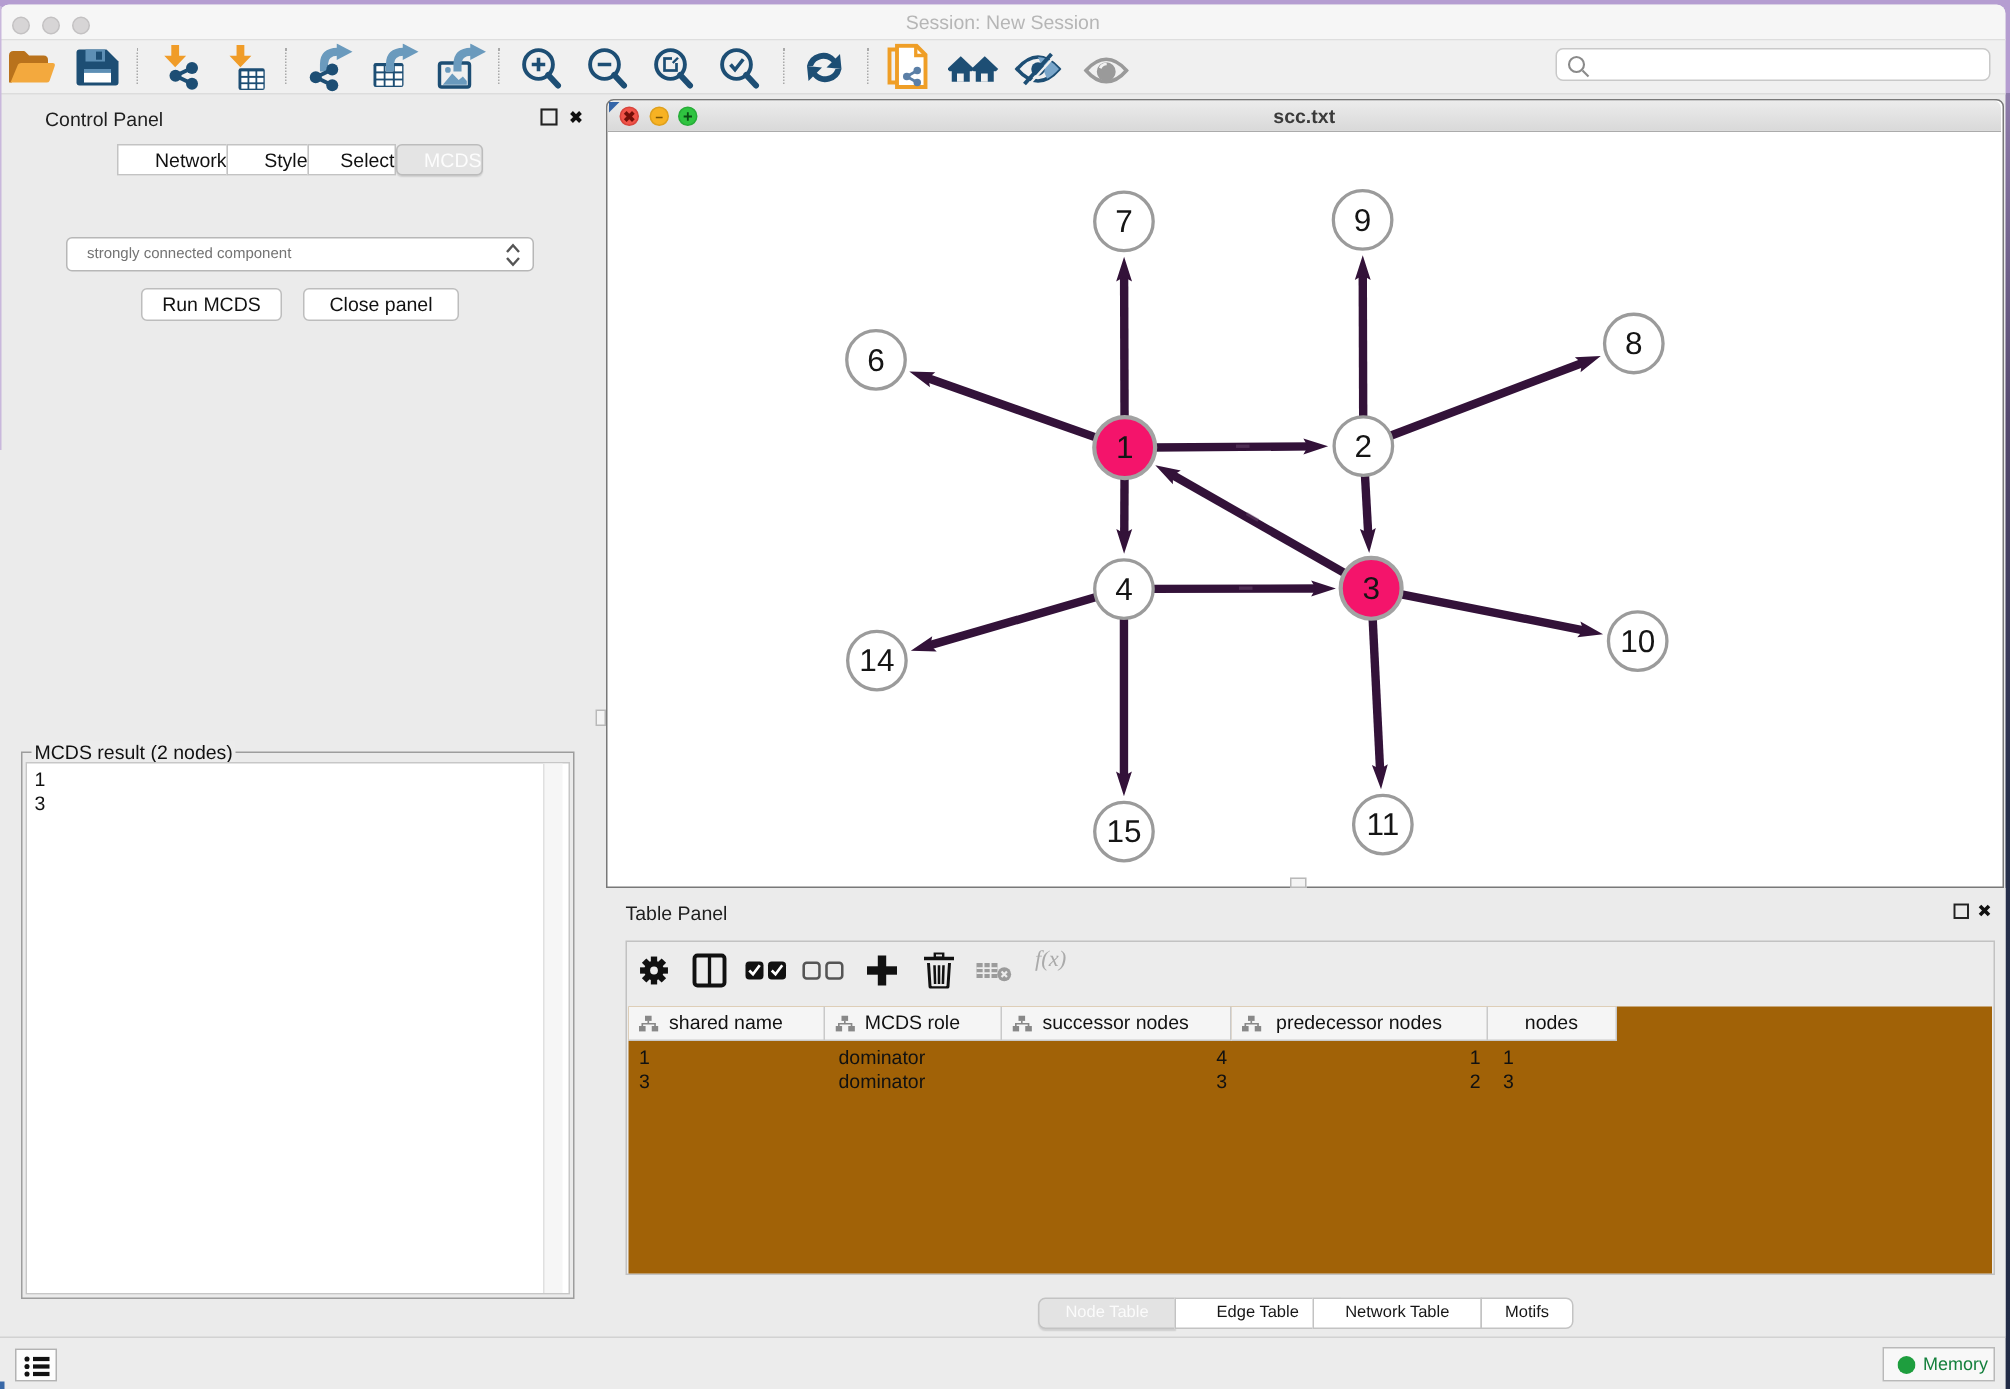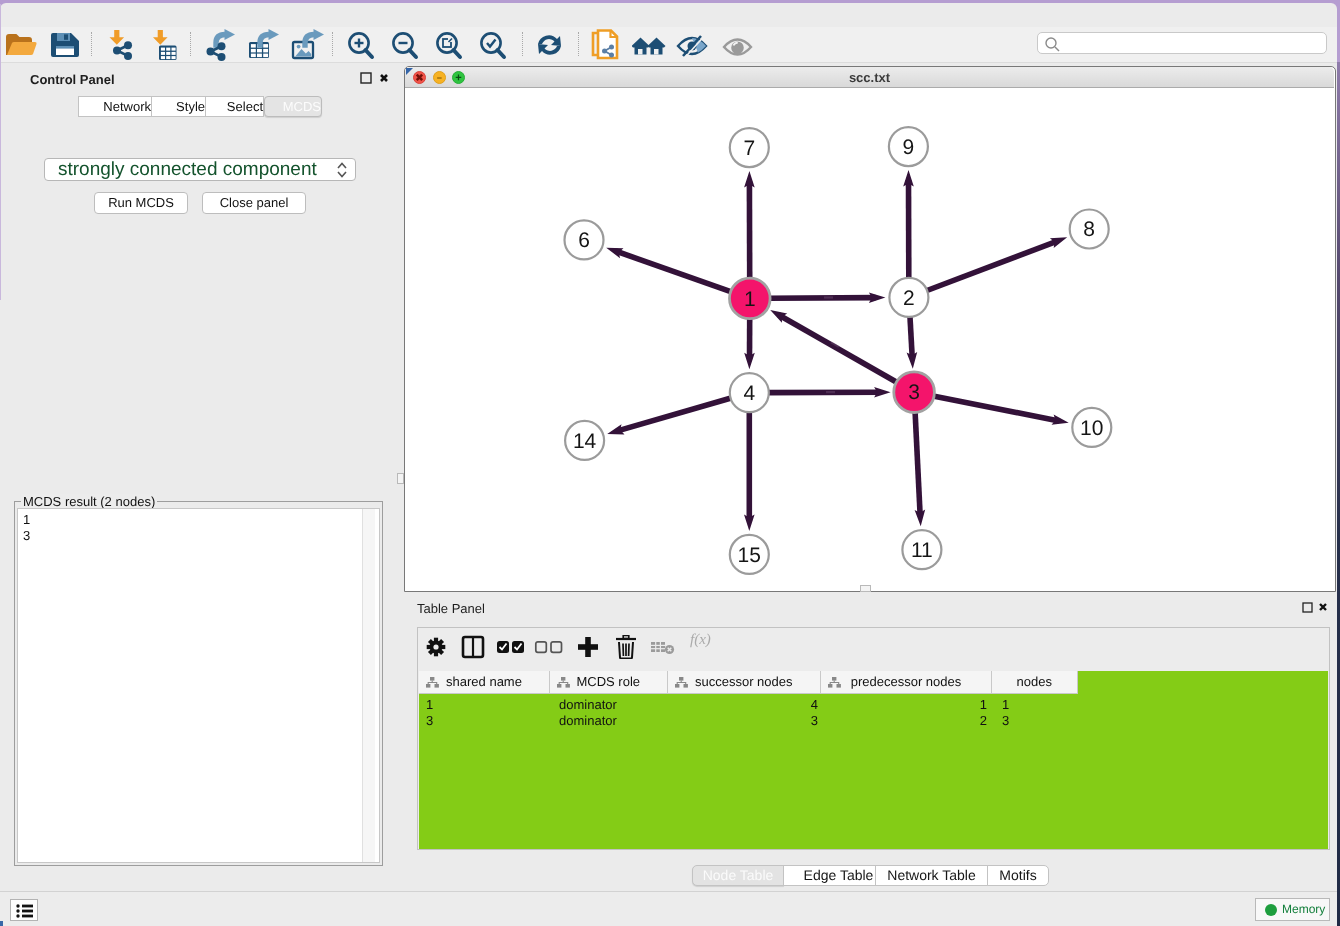--- a/index.html
+++ b/index.html
@@ -16,56 +16,62 @@
 #titlebar { left:0; top:0; width:1337px; height:24px; background:#f6f6f6; border-bottom:1px solid #dedede; }
 .tl { position:absolute; top:8px; width:12px; height:12px; border-radius:50%; background:#d7d5d6; border:1px solid #c3c1c2; }
 #wintitle { left:0; top:4px; width:1337px; text-align:center; font-size:13px; color:#b6b6b6; }
 
 #toolbar { left:0; top:24px; width:1337px; height:36px; background:#f0f0f0; border-bottom:1px solid #dcdcdc; }
 .tbi { position:absolute; top:2px; }
 .tsep { position:absolute; top:5px; width:1px; height:24px; border-left:1px dotted #a9a9a9; }
 #searchbox { left:1037px; top:5px; width:290px; height:22px; background:#fff; border:1px solid #c9c9c9; border-radius:5px; }
 
 #cpanel { left:0; top:63px; width:393px; height:825px; background:#ebebeb; }
-#cptitle { left:30px; top:6px; font-size:13px; color:#1e1e1e;font-weight:bold; }
+#cptitle { left:30px; top:6px; font-size:13px; color:#1e1e1e; }
 .tab { position:absolute; top:0; height:21px; background:#fff; border:1px solid #c3c3c3; font-size:13px; color:#111; text-align:right; line-height:19px; }
 .tabsel { background:#e4e4e4; color:#fcfcfc; border:1px solid #bcbcbc; border-radius:4px; box-shadow:0 1px 1px rgba(0,0,0,.12); }
 #optlabel { left:0; top:72px; width:393px; text-align:center; font-size:13px; color:#161616; }
-#combo { left:44px; top:92px; width:312px; height:23px; background:#fff; border:1px solid #b7b7b7; border-radius:4px; font-size:19px; color:#14532d; line-height:21px; padding-left:13px; }
+#combo { left:44px; top:92px; width:312px; height:23px; background:#fff; border:1px solid #b7b7b7; border-radius:4px; font-size:10px; color:#737373; line-height:21px; padding-left:13px; }
 .btn { position:absolute; height:22px; background:#fff; border:1px solid #bdbdbd; border-radius:4px; font-size:13px; color:#121212; text-align:center; line-height:20px; }
 
 #resultbox { left:14px; top:435px; width:369px; height:365px; border:1px solid #9d9d9d; }
 #resultlegend { left:21px; top:428px; background:#ececec; font-size:13px; color:#111; padding:0 2px; }
 #resultinner { left:17px; top:442px; width:363px; height:355px; background:#fff; border:1px solid #c7c7c7; font-size:13px; color:#111; padding:3px 0 0 5px; line-height:16px; }
 #resultscroll { left:362px; top:443px; width:13px; height:353px; background:#f6f6f6; border-left:1px solid #e0e0e0; }
 
 #sccwin { left:404px; top:63px; width:932px; height:526px; background:#fff; border:1px solid #787878; border-radius:5px 5px 0 0; }
 #scctitle { left:0; top:0; width:929px; height:21px; background:linear-gradient(#ececec,#d9d9d9); border-bottom:1px solid #ababab; border-radius:5px 5px 0 0; }
 .mtl { position:absolute; top:4px; width:13px; height:13px; border-radius:50%; font-size:9px; font-weight:bold; text-align:center; line-height:13px; }
 #sccname { left:0; top:3px; width:929px; text-align:center; font-size:13px; font-weight:bold; color:#3a3a3a; }
 
 #tpanel { left:405px; top:589px; width:935px; height:299px; background:#ebebeb; }
 #tptitle { left:12px; top:9px; font-size:13px; color:#1e1e1e; position:absolute; }
 #tpinner { left:12px; top:35px; width:913px; height:223px; background:#ececec; border:1px solid #c2c2c2; position:absolute; }
 #tptoolbar { left:0; top:0; width:911px; height:42px; position:absolute; }
-#tptable { left:1px; top:43px; width:909px; height:178px; background:#84cc16; position:absolute; }
+#tptable { left:1px; top:43px; width:909px; height:178px; background:#a16207; position:absolute; }
 .th { position:absolute; top:0; height:23px; background:#f5f5f5; border-right:1px solid #c9c9c9; border-bottom:1px solid #c9c9c9; font-size:13px; color:#111; text-align:center; line-height:22px; }
 .td { position:absolute; font-size:13px; color:#111; height:16px; line-height:16px; }
 
-.btab { position:absolute; top:0; height:21px; background:#fff; border:1px solid #c3c3c3; font-size:14px; color:#161616; text-align:center; line-height:19px; }
+.btab { position:absolute; top:0; height:21px; background:#fff; border:1px solid #c3c3c3; font-size:11px; color:#161616; text-align:center; line-height:19px; }
 
 #statusbar { left:0; top:888px; width:1337px; height:35px; background:#ececec; border-top:1px solid #d2d2d2; }
 #listbtn { left:10px; top:7px; width:28px; height:22px; background:#fdfdfd; border:1px solid #b3b3b3; position:absolute; }
 #membtn { left:1255px; top:6px; width:75px; height:23px; background:#f8f8f8; border:1px solid #b9b9b9; position:absolute; font-size:12px; color:#15803d; }
 </style>
 </head>
 <body>
 <div class="abs" id="backdrop"></div>
 <div class="abs" id="rightedge"></div>
 <div class="abs" id="appwin">
+  <div class="abs" id="titlebar">
+    <div class="tl" style="left:8px"></div>
+    <div class="tl" style="left:28px"></div>
+    <div class="tl" style="left:48px"></div>
+    <div class="abs" id="wintitle">Session: New Session</div>
+  </div>
   <div class="abs" id="toolbar">
 <svg class="tbi" style="left:4px;top:4px" width="36" height="28">
 <path d="M3 24 L3 6 Q3 4 5 4 L12 4 L15 7 L25 7 Q27 7 27 9 L27 11" fill="#b9721c" stroke="#b9721c" stroke-width="2" stroke-linejoin="round"></path>
 <path d="M3 24 L8 12 Q8.5 11 10 11 L31 11 Q33 11 32.5 13 L29 23 Q28.5 24 27 24 Z" fill="#f3a93e"></path>
       </svg>
 <svg class="tbi" style="left:49px;top:4px" width="34" height="28">
 <path d="M2 4 Q2 2 4 2 L22 2 L30 10 L30 24 Q30 26 28 26 L4 26 Q2 26 2 24 Z" fill="#1d4e74"></path>
 <rect x="8" y="2" width="13" height="8" fill="#5d8fb5"></rect>
 <rect x="15" y="3.4" width="4" height="5.4" fill="#1d4e74"></rect>
 <rect x="7" y="15" width="18" height="9" fill="#fff"></rect>

